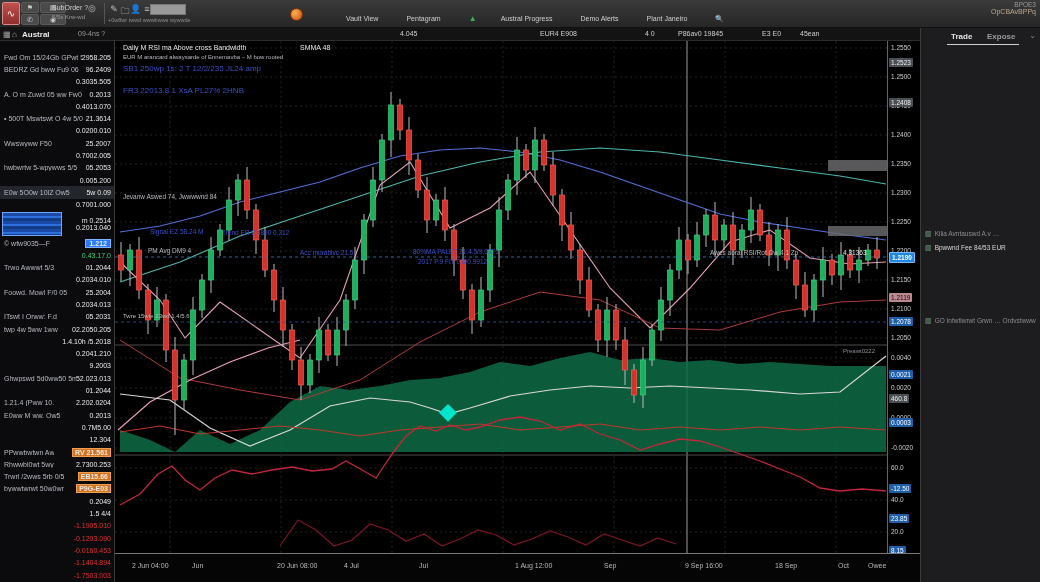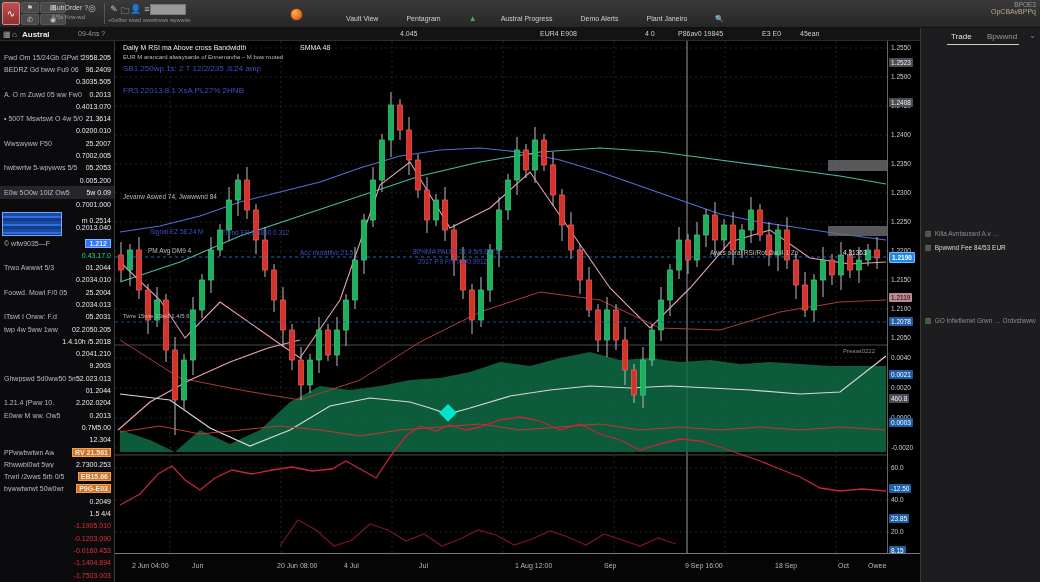--- a/index.html
+++ b/index.html
@@ -75,21 +75,21 @@
   .axbox.bblue  { background:#1e88e5; color:#fff; border:1px solid #7db8f0; font-weight:bold; }
   .axbox.gray   { background:#4a4f55; color:#eee; }
   .axbox.pink   { background:#b98a92; color:#200; }
   .timeaxis { position:absolute; left:0; top:512px; width:805px; height:29px;
     border-top:1px solid #777; background:#050505; }
   .tlabel { position:absolute; top:8px; font-size:7px; color:#b8b8b8; white-space:nowrap; }
 
   
   .panel { position:absolute; left:920px; top:28px; width:120px; height:554px;
     background:#1d1d1f; border-left:1px solid #3a3a3a; }
-  .pn-tab { position:absolute; top:4px; font-size:8px; color:#e3e3e3; }
+  .pn-tab { position:absolute; top:4px; font-size:8px; color:#e3e3e3;font-weight:bold; }
   .pn-tab.dim { color:#9a9a9a; }
   .pn-underline { position:absolute; left:26px; top:16px; width:72px; height:1px; background:#cfcfcf; }
   .pn-caret { position:absolute; right:4px; top:3px; color:#888; font-size:8px; }
   .pn-item { position:absolute; left:4px; width:112px; height:13px; display:flex;
     align-items:center; font-size:6.5px; color:#d8d8d8; gap:3px; overflow:hidden; white-space:nowrap; }
   .pn-item.muted { color:#8a8d92; }
   .pn-item .ic { color:#7fae8a; font-size:7px; }
 </style>
 </head>
 <body>
@@ -560,21 +560,21 @@
       <div class="ov" style="left: 298px; top: 207px; color: rgb(60, 80, 200); font-size: 6.5px;">80%MA PALET 21.4.5/9.0371</div>
       <div class="ov" style="left: 303px; top: 217px; color: rgb(60, 80, 200); font-size: 6.5px;">2017 P.9 FIT 0.5/0.9912</div>
       <div class="ov" style="left: 595px; top: 208px; color: rgb(185, 188, 194); font-size: 6.5px;">Awes aoral RSI/Rot Ow 4.1 Zp</div>
       <div class="ov" style="left: 728px; top: 208px; color: rgb(232, 232, 232); font-size: 6.5px;">4.31363</div>
       <div class="ov" style="left: 8px; top: 272px; color: rgb(185, 188, 194); font-size: 6px;">Twre 15wte 23wd 1.4/5.6</div>
       <div class="ov" style="left: 728px; top: 307px; color: rgb(138, 143, 150); font-size: 6px;">Preawt0222</div>
     </div>
 
   <div class="panel">
     <span class="pn-tab" id="pn-tab0" style="left: 30px;">Trade</span>
-    <span class="pn-tab dim" id="pn-tab1" style="left: 66px;">Bpwwnd</span>
+    <span class="pn-tab dim" id="pn-tab1" style="left: 66px;">Expose</span>
     <div class="pn-underline"></div>
     <span class="pn-caret">⌄</span>
     <div id="pn-items">
         <div class="pn-item muted" style="top: 199px;">
           <span class="ic">▥</span>
           <span>Kilia Avntauswd A.v …</span>
         </div>
         <div class="pn-item" style="top: 213px;">
           <span class="ic">▥</span>
           <span>Bpwwnd Fee 84/53 EUR</span>

